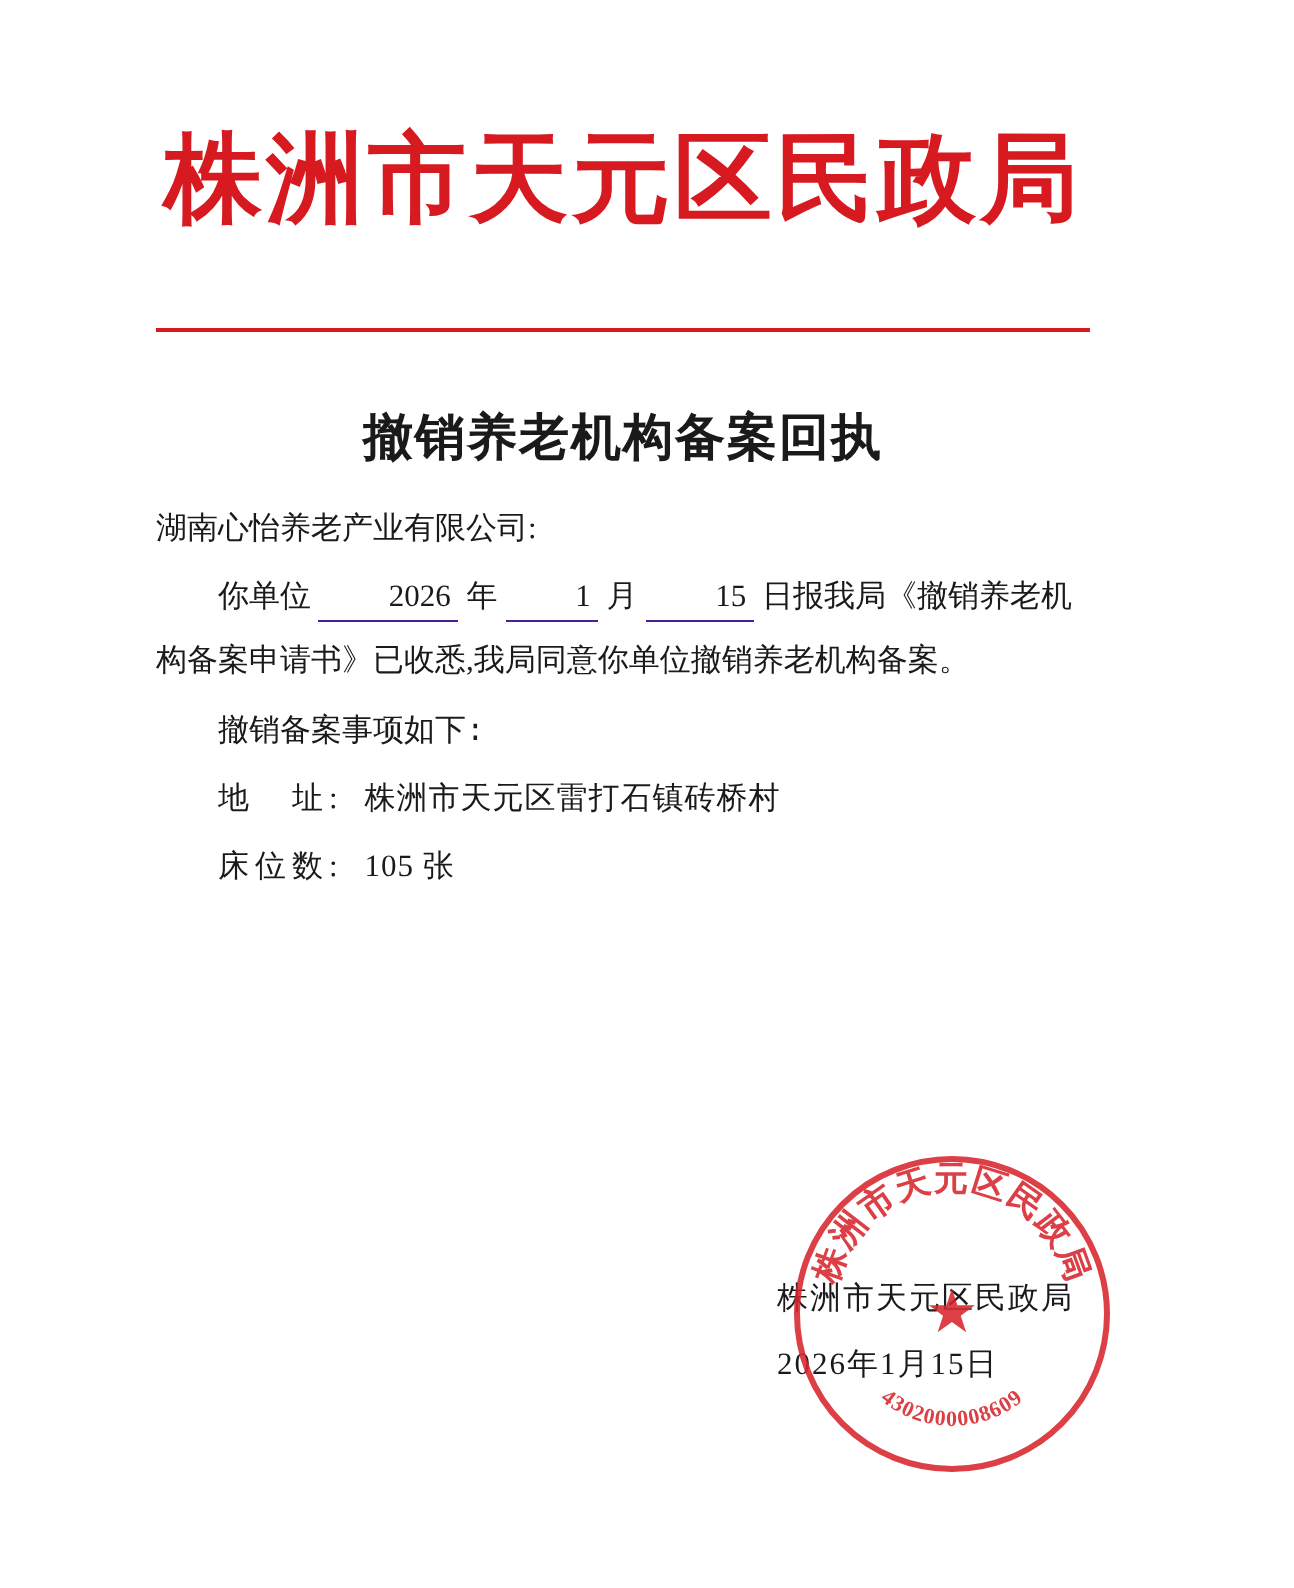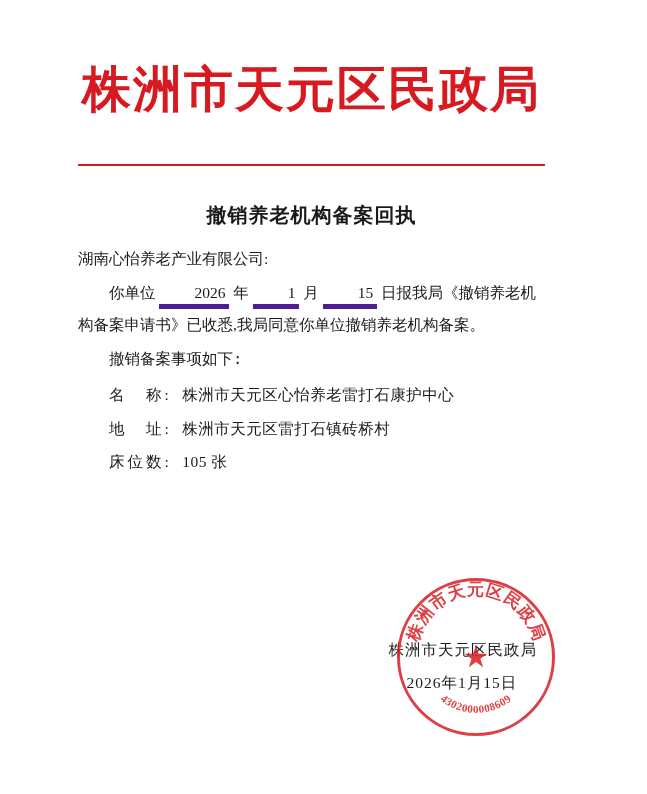--- a/index.html
+++ b/index.html
@@ -37,42 +37,42 @@
   }
   .rule {
     margin: 46px 78px 0 78px;
     height: 2px;
     background: #d71920;
   }
   
   .doc-title {
     text-align: center;
     font-weight: bold;
-    font-size: 20px;
+    font-size: 25px;
     letter-spacing: 1px;
     margin-top: 36px;
   }
   
   .body-wrap {
     margin: 0 78px;
     font-size: 15.5px;
     line-height: 2.05;
   }
   .addressee {
     margin-top: 14px;
   }
   .para {
     text-indent: 2em;
     margin-top: 2px;
   }
   .fill {
     display: inline-block;
     min-width: 34px;
     text-align: center;
-    border-bottom: 5px solid #4c1d95;
+    border-bottom: 1px solid #4c1d95;
     padding: 0 4px;
     line-height: 1.5;
   }
   .fill.narrow {
     min-width: 20px;
   }
   .indent1 {
     text-indent: 2em;
     margin-top: 4px;
     font-family: Liberation Mono, monospace;
@@ -97,21 +97,20 @@
     text-align: left;
     font-size: 15.5px;
     line-height: 2.0;
   }
   .sign-org {
     letter-spacing: 1px;
   }
   .sign-date {
     letter-spacing: 1px;
     margin-top: 2px;
-    margin-left: 18px;
   }
   
   .seal {
     position: absolute;
     right: 68px;
     bottom: 58px;
     width: 152px;
     height: 152px;
     border: 3px solid #d8252c;
     border-radius: 50%;
@@ -182,24 +181,20 @@
       <span class="fill">2026</span>
       <span>年</span>
       <span class="fill narrow">1</span>
       <span>月</span>
       <span class="fill narrow">15</span>
       <span>日报我局《撤销养老机构备案申请书》已收悉,我局同意你单位撤销养老机构备案。</span>
     </div>
 
     <div class="indent1">撤销备案事项如下:</div>
 
-    <div class="field-line">
-      <span class="field-label">名　称:</span>
-      <span class="field-value">株洲市天元区心怡养老雷打石康护中心</span>
-    </div>
 
     <div class="field-line">
       <span class="field-label">地　址:</span>
       <span class="field-value">株洲市天元区雷打石镇砖桥村</span>
     </div>
 
     <div class="field-line">
       <span class="field-label">床位数:</span>
       <span class="field-value">105 张</span>
     </div>

